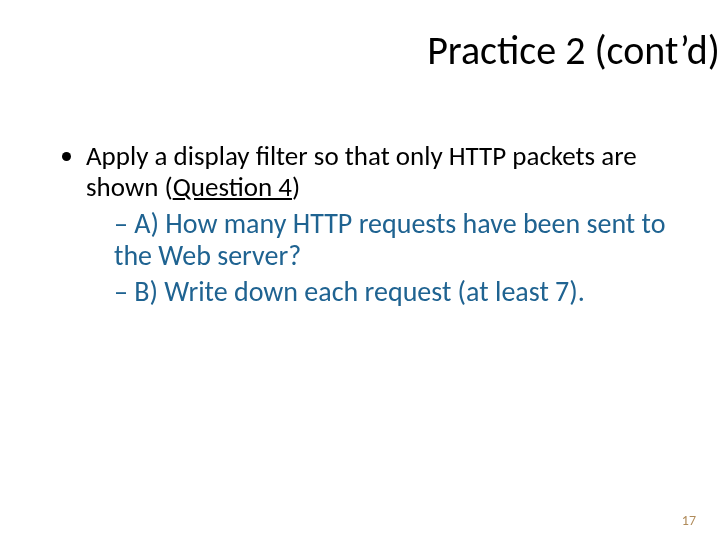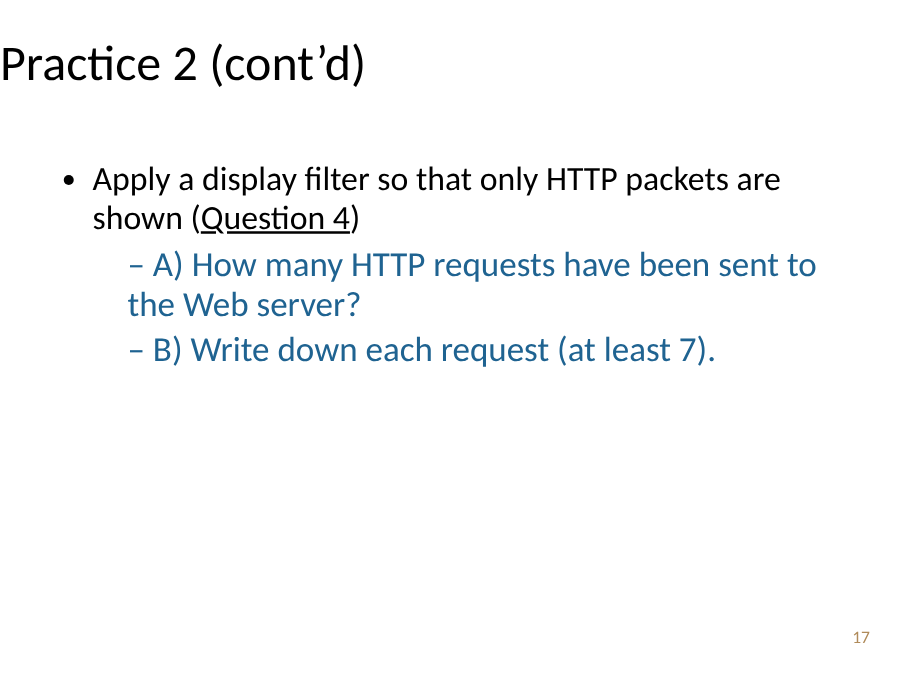--- a/index.html
+++ b/index.html
@@ -17,38 +17,38 @@
     width: 720px;
     height: 540px;
     position: relative;
     box-sizing: border-box;
   }
   .title {
     position: absolute;
     top: 26px;
     left: 0;
     width: 720px;
-    text-align: left;
+    text-align: right;
     font-size: 40px;
     font-weight: 400;
     color: #000000;
     letter-spacing: 0px;
   }
   .body {
     position: absolute;
     top: 128px;
     left: 46px;
     width: 634px;
     font-size: 27px;
     line-height: 1.15;
     color: #000000;
   }
   ul.level1 {
     list-style: disc;
-    margin: 0;
+    margin: 12px;
     padding-left: 28px;
   }
   ul.level1 > li {
     margin-bottom: 4px;
   }
   ul.level2 {
     list-style: none;
     margin: 6px 0 0 0;
     padding-left: 28px;
     font-size: 28px;
@@ -59,21 +59,21 @@
   }
   ul.level2 > li::before {
     content: "– ";
   }
   .underline {
     text-decoration: underline;
   }
   .page-number {
     position: absolute;
     right: 24px;
-    bottom: 22px;
+    bottom: 11px;
     font-size: 14px;
     color: #b08b5a;
   }
 </style>
 </head>
 <body>
 
 <div class="slide">
 
   <div class="title">Practice 2 (cont’d)</div>

